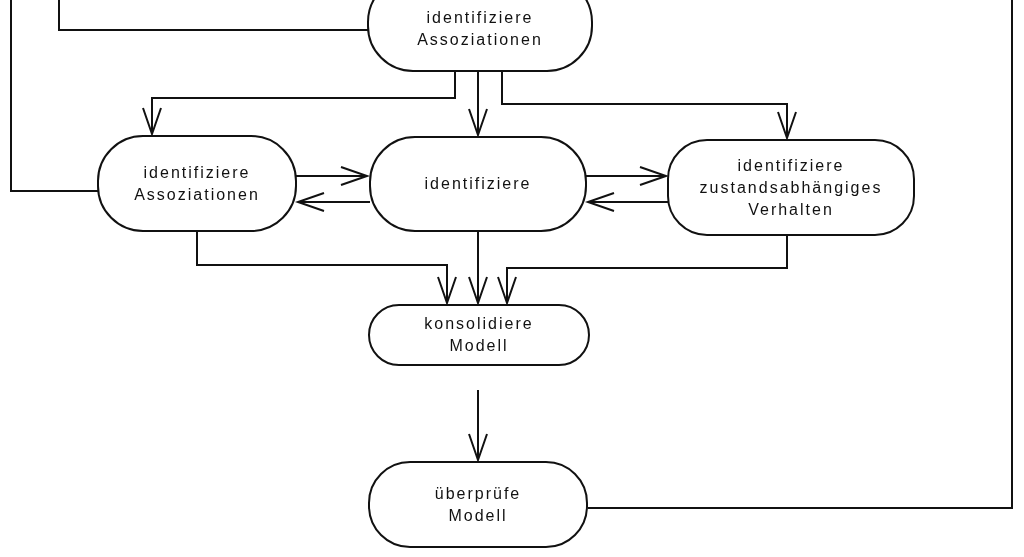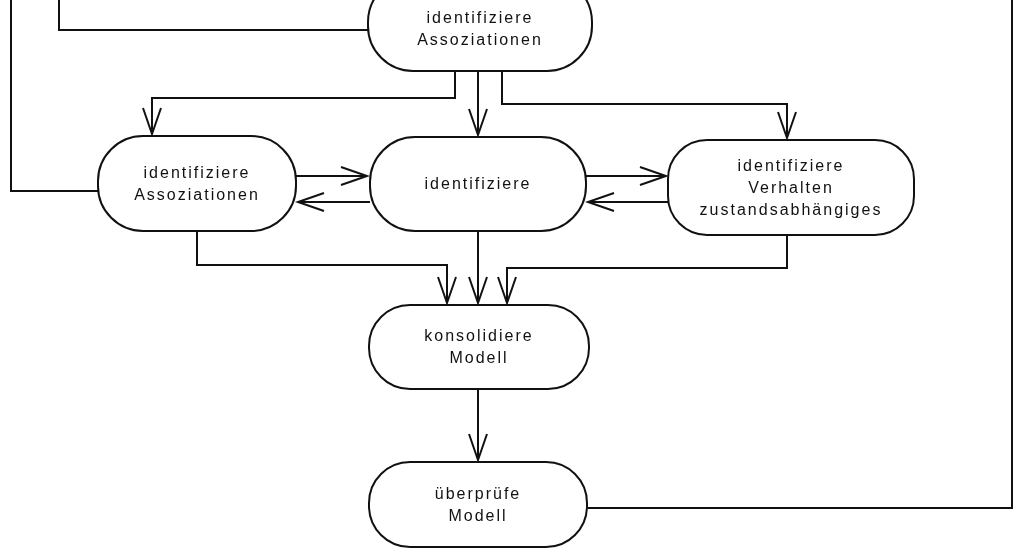--- a/index.html
+++ b/index.html
@@ -27,21 +27,21 @@
     text-align:center;
     font-size:16px;
     letter-spacing:2px;
     line-height:22px;
     white-space:nowrap;
   }
   .n-interaktionen { left:367px; top:-24px; width:226px; height:96px; border-radius:46px; padding-top:10px; }
   .n-assoziationen { left:97px;  top:135px; width:200px; height:97px; border-radius:46px; }
   .n-attribute     { left:369px; top:136px; width:218px; height:96px; border-radius:46px; }
   .n-verhalten     { left:667px; top:139px; width:248px; height:97px; border-radius:40px; }
-  .n-konsolidiere  { left:368px; top:304px; width:222px; height:86px; border-radius:42px; }
+  .n-konsolidiere  { left:368px; top:304px; width:222px; height:62px; border-radius:42px; }
   .n-ueberpruefe   { left:368px; top:461px; width:220px; height:87px; border-radius:42px; }
 </style>
 </head>
 <body>
 
 <div id="canvas">
 
   <svg id="edge-layer" viewBox="0 0 1024 557" xmlns="http://www.w3.org/2000/svg">
       <polyline points="59,0 59,30 368,30"></polyline>
       <polyline points="11,0 11,191 98,191"></polyline>
@@ -79,22 +79,22 @@
     <span>identifiziere</span>
     <span>Assoziationen</span>
   </div>
 
   <div class="node n-attribute">
     <span>identifiziere</span>
   </div>
 
   <div class="node n-verhalten">
     <span>identifiziere</span>
+    <span>zustandsabhängiges</span>
     <span>Verhalten</span>
-    <span>zustandsabhängiges</span>
   </div>
 
   <div class="node n-konsolidiere">
     <span>konsolidiere</span>
     <span>Modell</span>
   </div>
 
   <div class="node n-ueberpruefe">
     <span>überprüfe</span>
     <span>Modell</span>

